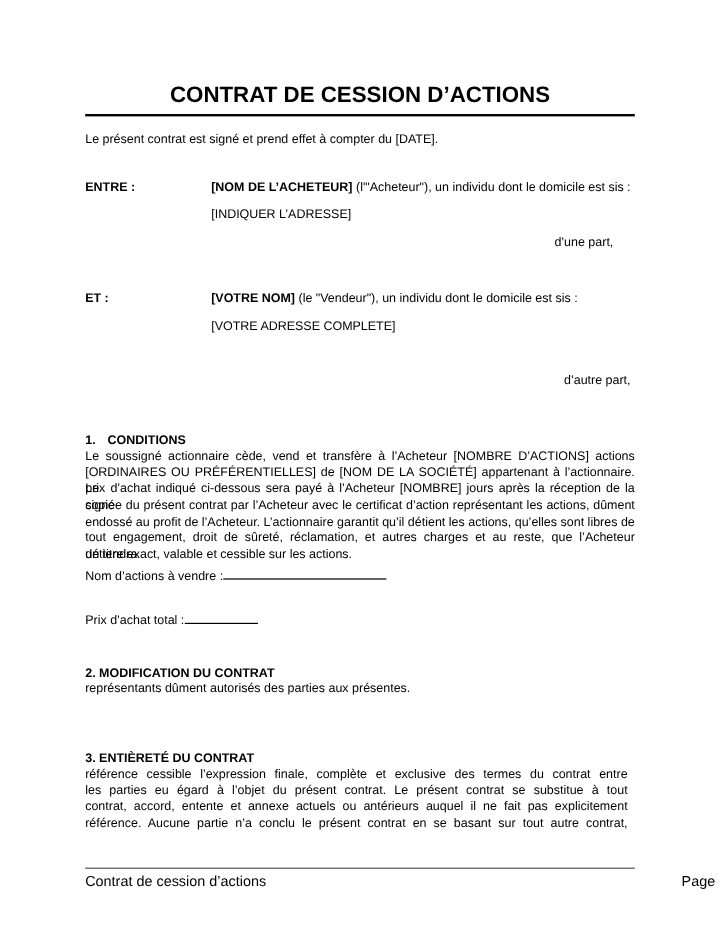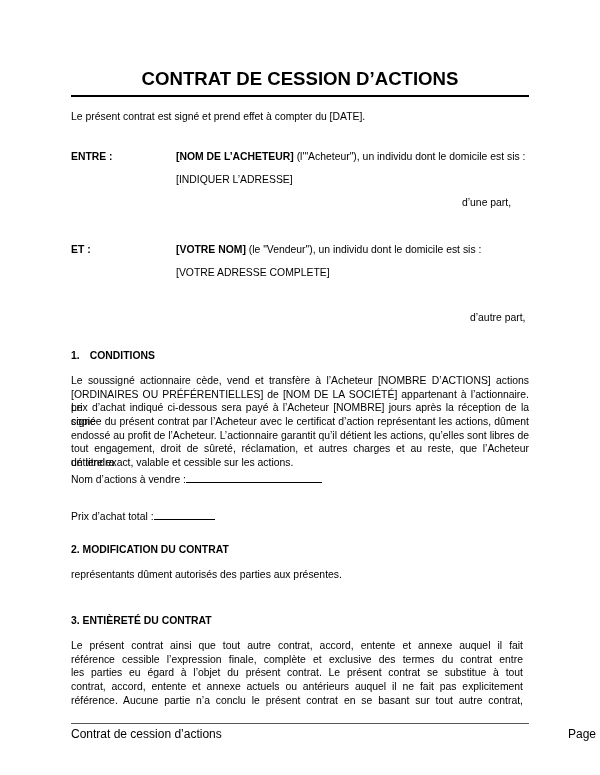--- a/index.html
+++ b/index.html
@@ -5,21 +5,21 @@
   html, body { margin: 0; padding: 0; background: #ffffff; }
   body { width: 600px; height: 775px; position: relative; overflow: hidden;
          font-family: "Liberation Sans", sans-serif; color: #000; font-size: 10.4px; }
   .abs { position: absolute; white-space: nowrap; }
   .title { left: 71px; width: 458px; top: 68px; text-align: center; font-weight: bold; font-size: 18.6px; letter-spacing: 0; }
   .rule { position: absolute; left: 71px; width: 458px; top: 95px; height: 2px; background: #000; }
   .b { font-weight: bold; }
   .para { position: absolute; left: 71px; width: 458px; line-height: 13.65px; white-space: normal; }
   .jline { display: block; text-align: justify; text-align-last: justify; height: 13.65px; }
   .lastline { display: block; height: 13.65px; }
-  .heading { font-weight: bold; }
+  .heading { font-weight: bold; margin-top: 12px; }
   .blank { display: inline-block; border-bottom: 1px solid #000; height: 10px; vertical-align: baseline; }
   .footrule { position: absolute; left: 71px; width: 458px; top: 723px; height: 1px; background: #555; }
   .footer { top: 727px; font-size: 12px; }
 </style>
 </head>
 <body>
 
 <div>
 
   <div class="abs title">CONTRAT DE CESSION D’ACTIONS</div>
@@ -65,21 +65,20 @@
     <span>2.</span> <span>MODIFICATION DU CONTRAT</span>
   </div>
   <div class="para" style="top:568px;">
     <span class="lastline">représentants dûment autorisés des parties aux présentes.</span>
   </div>
 
   <div class="abs heading" style="left:71px; top:615px;">
     <span>3.</span> <span>ENTIÈRETÉ DU CONTRAT</span>
   </div>
   <div class="para" style="top:639px; width:452px;">
-    <span class="jline">Le présent contrat ainsi que tout autre contrat, accord, entente et annexe auquel il fait</span>
     <span class="jline">référence cessible l’expression finale, complète et exclusive des termes du contrat entre</span>
     <span class="jline">les parties eu égard à l’objet du présent contrat. Le présent contrat se substitue à tout</span>
     <span class="jline">contrat, accord, entente et annexe actuels ou antérieurs auquel il ne fait pas explicitement</span>
     <span class="jline">référence. Aucune partie n’a conclu le présent contrat en se basant sur tout autre contrat,</span>
   </div>
 
   <div class="footrule"></div>
   <div class="abs footer" style="left:71px;">Contrat de cession d’actions</div>
   <div class="abs footer" style="left:568px;">Page 1</div>
 

